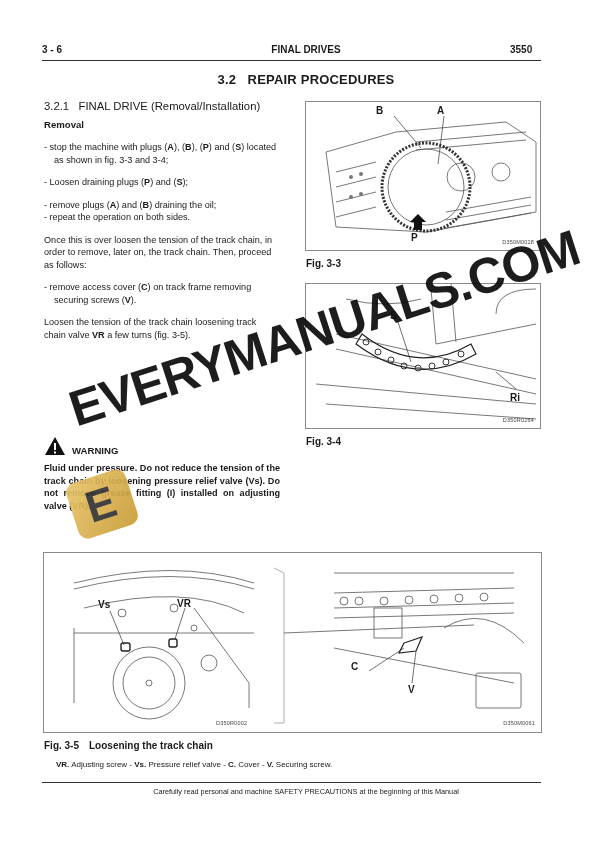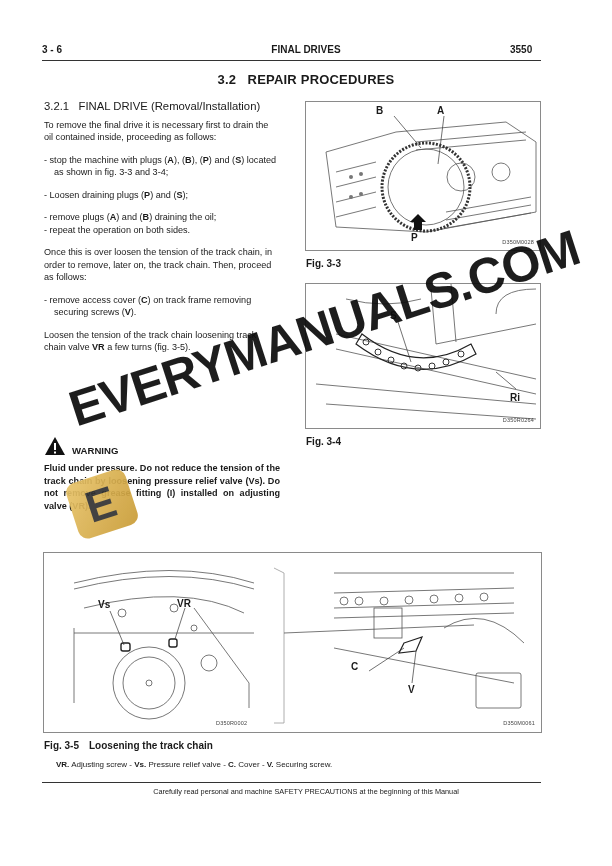--- a/index.html
+++ b/index.html
@@ -35,21 +35,21 @@
 
 <div class="abs hdr" style="left:42px">3 - 6</div>
 <div class="abs hdr" style="left:0;width:612px;text-align:center">FINAL DRIVES</div>
 <div class="abs hdr" style="left:510px;width:31px;">3550</div>
 <div class="abs hdr-rule"></div>
 
 <div class="abs sec-title" style="white-space:pre">3.2   REPAIR PROCEDURES</div>
 
 <div class="abs col" style="top:100px">
   <p class="h3" style="white-space:pre">3.2.1   FINAL DRIVE (Removal/Installation)</p>
-  <p style="margin-top:6px">To remove the final drive it is necessary first to drain the oil contained inside, proceeding as follows:</p>
+  <p class="h4" style="margin-top:6px">Removal</p>
 
   <p class="bullet" style="margin-top:10px"><span>- stop the machine with plugs (</span><b>A</b><span>), (</span><b>B</b><span>), (</span><b>P</b><span>) and (</span><b>S</b><span>) located as shown in fig. 3-3 and 3-4;</span></p>
   <p class="bullet" style="margin-top:10px"><span>- Loosen draining plugs (</span><b>P</b><span>) and (</span><b>S</b><span>);</span></p>
   <p class="bullet" style="margin-top:10px"><span>- remove plugs (</span><b>A</b><span>) and (</span><b>B</b><span>) draining the oil;</span></p>
   <p class="bullet" style=""><span>- repeat the operation on both sides.</span></p>
 
   <p style="margin-top:10px">Once this is over loosen the tension of the track chain, in order to remove, later on, the track chain. Then, proceed as follows:</p>
   <p class="bullet" style="margin-top:10px"><span>- remove access cover (</span><b>C</b><span>) on track frame removing securing screws (</span><b>V</b><span>).</span></p>
   <p style="margin-top:10px"><span>Loosen the tension of the track chain loosening track chain valve </span><b>VR</b><span> a few turns (fig. 3-5).</span></p>
 </div>

